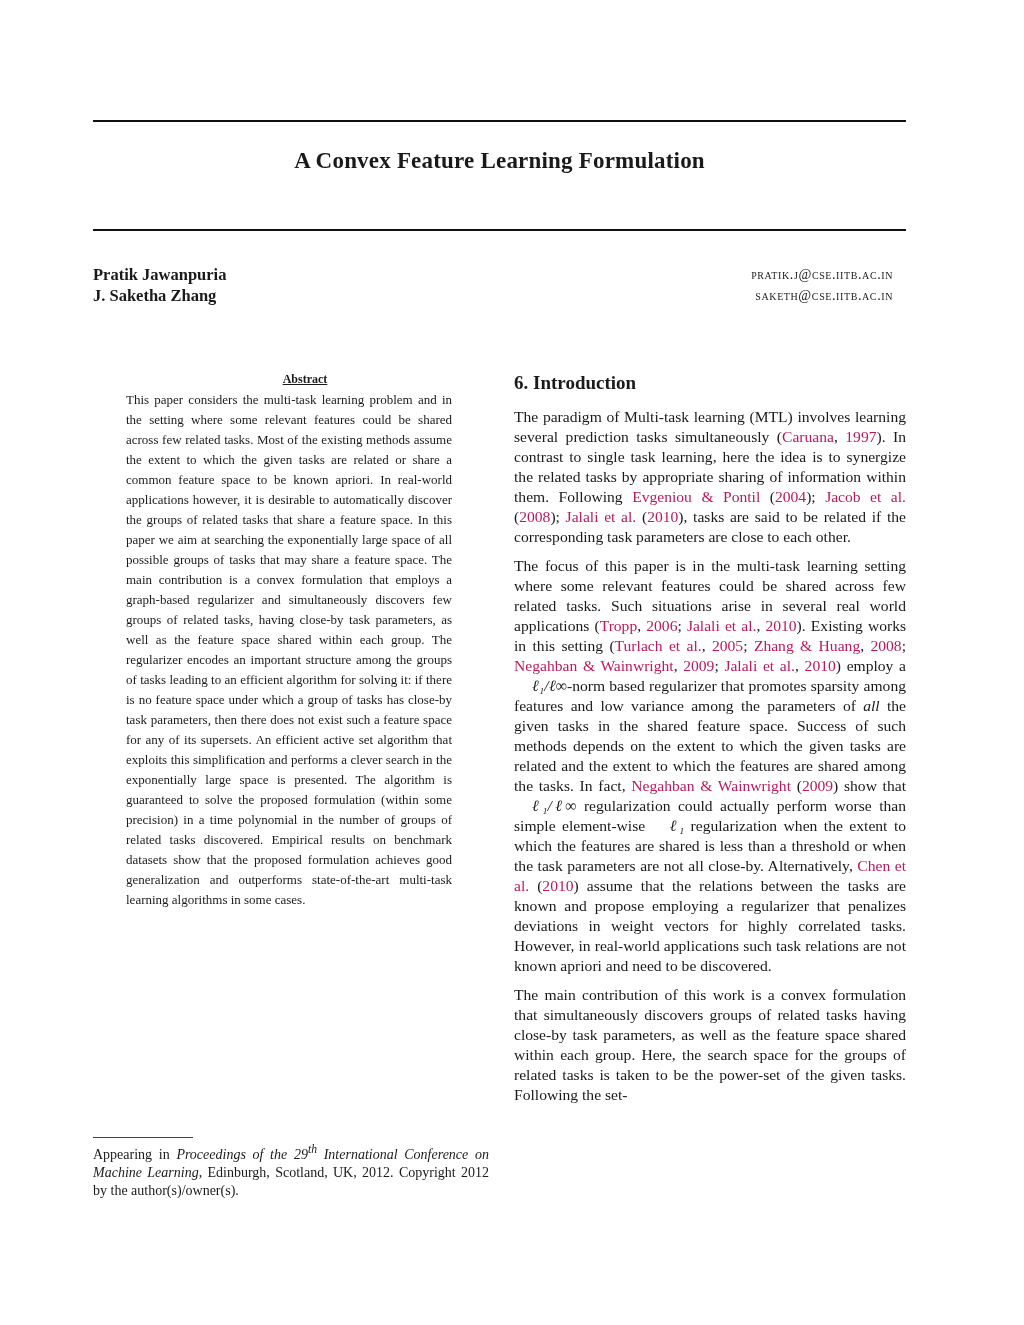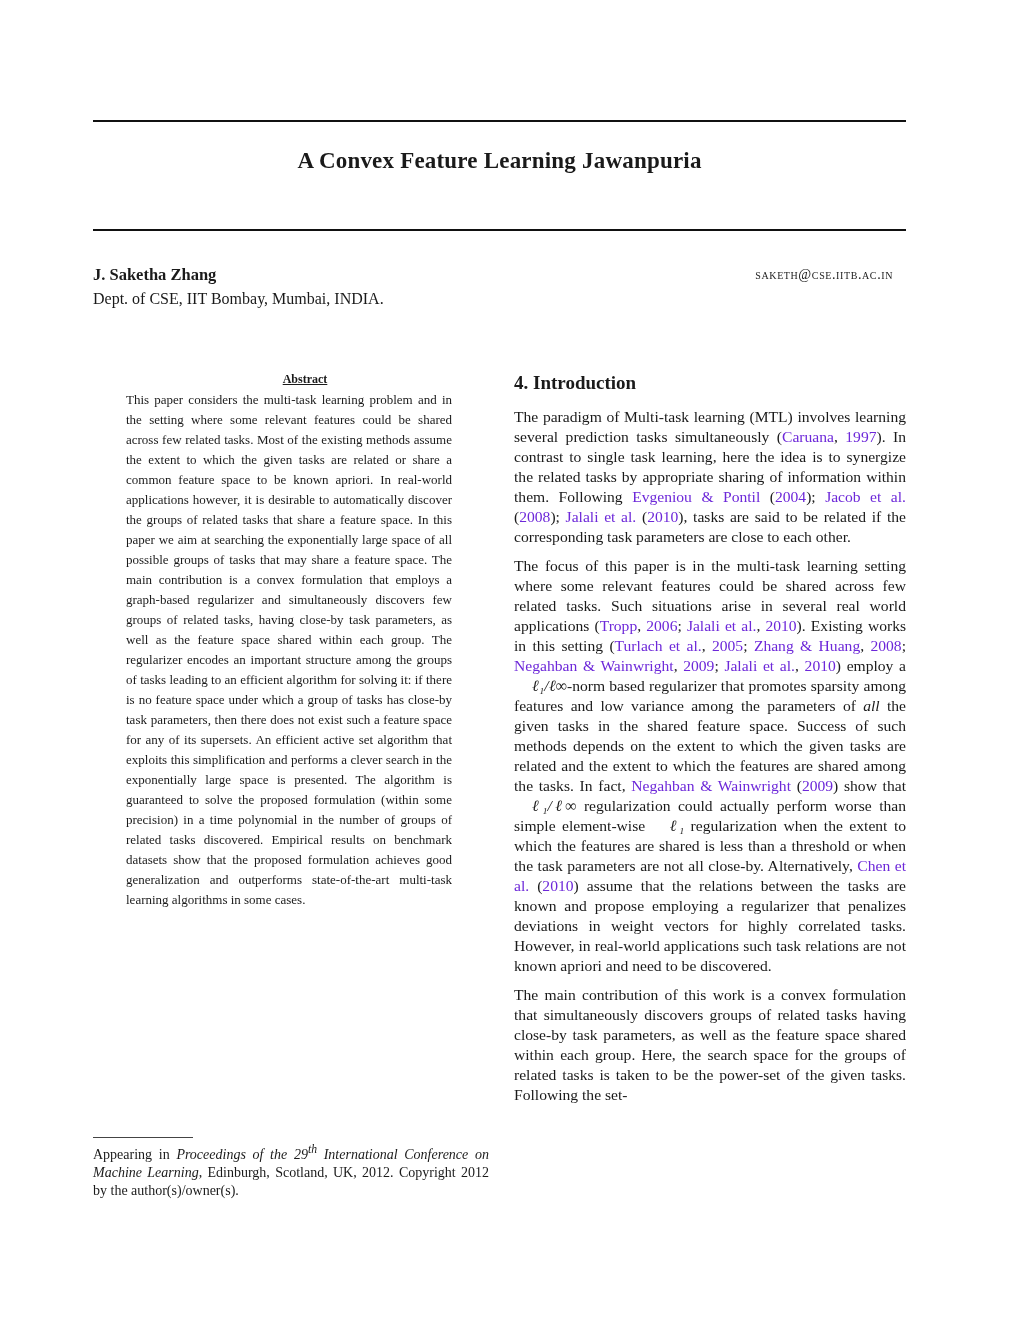--- a/index.html
+++ b/index.html
@@ -41,47 +41,50 @@
   .intro-heading {
     position: absolute; top: 372px; left: 514px;
     font-family: "Liberation Serif", serif; font-weight: bold; font-size: 19px;
   }
   .intro-body {
     position: absolute; top: 407px; left: 514px; width: 392px;
     font-family: "Liberation Serif", serif; font-size: 15.6px; line-height: 20px;
     text-align: justify;
   }
   .intro-body p { margin: 0 0 9px 0; }
-  .cite { color: #6d28d9; text-decoration: none; cursor: pointer; }
+  .cite { color: #be185d; text-decoration: none; cursor: pointer; }
   .math { font-style: italic; margin-left: 18px; }
   .em { font-style: italic; }
 </style>
 </head>
 <body>
 
 <div class="rule top"></div>
 <div class="title">
-  <div>A Convex Feature Learning Jawanpuria</div>
+  <div>A Convex Feature Learning Formulation</div>
 </div>
 <div class="rule bottom"></div>
 
 <div class="authors">
   <div class="author-row">
+    <span class="author-name">Pratik Jawanpuria</span>
+    <span class="author-email">PRATIK.J@CSE.IITB.AC.IN</span>
+  </div>
+  <div class="author-row">
     <span class="author-name">J. Saketha Zhang</span>
     <span class="author-email">SAKETH@CSE.IITB.AC.IN</span>
   </div>
-  <div class="affil">Dept. of CSE, IIT Bombay, Mumbai, INDIA.</div>
 </div>
 
 <div class="abstract-heading">Abstract</div>
 <div class="abstract-body">This paper considers the multi-task learning problem and in the setting where some relevant features could be shared across few related tasks. Most of the existing methods assume the extent to which the given tasks are related or share a common feature space to be known apriori. In real-world applications however, it is desirable to automatically discover the groups of related tasks that share a feature space. In this paper we aim at searching the exponentially large space of all possible groups of tasks that may share a feature space. The main contribution is a convex formulation that employs a graph-based regularizer and simultaneously discovers few groups of related tasks, having close-by task parameters, as well as the feature space shared within each group. The regularizer encodes an important structure among the groups of tasks leading to an efficient algorithm for solving it: if there is no feature space under which a group of tasks has close-by task parameters, then there does not exist such a feature space for any of its supersets. An efficient active set algorithm that exploits this simplification and performs a clever search in the exponentially large space is presented. The algorithm is guaranteed to solve the proposed formulation (within some precision) in a time polynomial in the number of groups of related tasks discovered. Empirical results on benchmark datasets show that the proposed formulation achieves good generalization and outperforms state-of-the-art multi-task learning algorithms in some cases.</div>
 
 <div class="footnote-rule"></div>
 <div class="footnote"><span>Appearing in </span><i>Proceedings of the 29</i><sup><i>th</i></sup><i> International Conference on Machine Learning</i><span>, Edinburgh, Scotland, UK, 2012. Copyright 2012 by the author(s)/owner(s).</span></div>
 
-<div class="intro-heading">4. Introduction</div>
+<div class="intro-heading">6. Introduction</div>
 <div class="intro-body">
   <p><span>The paradigm of Multi-task learning (MTL) involves learning several prediction tasks simultaneously (</span><a class="cite">Caruana</a><span>, </span><a class="cite">1997</a><span>). In contrast to single task learning, here the idea is to synergize the related tasks by appropriate sharing of information within them. Following </span><a class="cite">Evgeniou &amp; Pontil</a><span> (</span><a class="cite">2004</a><span>); </span><a class="cite">Jacob et al.</a><span> (</span><a class="cite">2008</a><span>); </span><a class="cite">Jalali et al.</a><span> (</span><a class="cite">2010</a><span>), tasks are said to be related if the corresponding task parameters are close to each other.</span></p>
 
   <p><span>The focus of this paper is in the multi-task learning setting where some relevant features could be shared across few related tasks. Such situations arise in several real world applications (</span><a class="cite">Tropp</a><span>, </span><a class="cite">2006</a><span>; </span><a class="cite">Jalali et al.</a><span>, </span><a class="cite">2010</a><span>). Existing works in this setting (</span><a class="cite">Turlach et al.</a><span>, </span><a class="cite">2005</a><span>; </span><a class="cite">Zhang &amp; Huang</a><span>, </span><a class="cite">2008</a><span>; </span><a class="cite">Negahban &amp; Wainwright</a><span>, </span><a class="cite">2009</a><span>; </span><a class="cite">Jalali et al.</a><span>, </span><a class="cite">2010</a><span>) employ a </span><span class="math">ℓ₁/ℓ∞</span><span>-norm based regularizer that promotes sparsity among features and low variance among the parameters of </span><span class="em">all</span><span> the given tasks in the shared feature space. Success of such methods depends on the extent to which the given tasks are related and the extent to which the features are shared among the tasks. In fact, </span><a class="cite">Negahban &amp; Wainwright</a><span> (</span><a class="cite">2009</a><span>) show that </span><span class="math">ℓ₁/ℓ∞</span><span> regularization could actually perform worse than simple element-wise </span><span class="math">ℓ₁</span><span> regularization when the extent to which the features are shared is less than a threshold or when the task parameters are not all close-by. Alternatively, </span><a class="cite">Chen et al.</a><span> (</span><a class="cite">2010</a><span>) assume that the relations between the tasks are known and propose employing a regularizer that penalizes deviations in weight vectors for highly correlated tasks. However, in real-world applications such task relations are not known apriori and need to be discovered.</span></p>
 
   <p>The main contribution of this work is a convex formulation that simultaneously discovers groups of related tasks having close-by task parameters, as well as the feature space shared within each group. Here, the search space for the groups of related tasks is taken to be the power-set of the given tasks. Following the set-</p>
 </div>
 
 </body></html>

